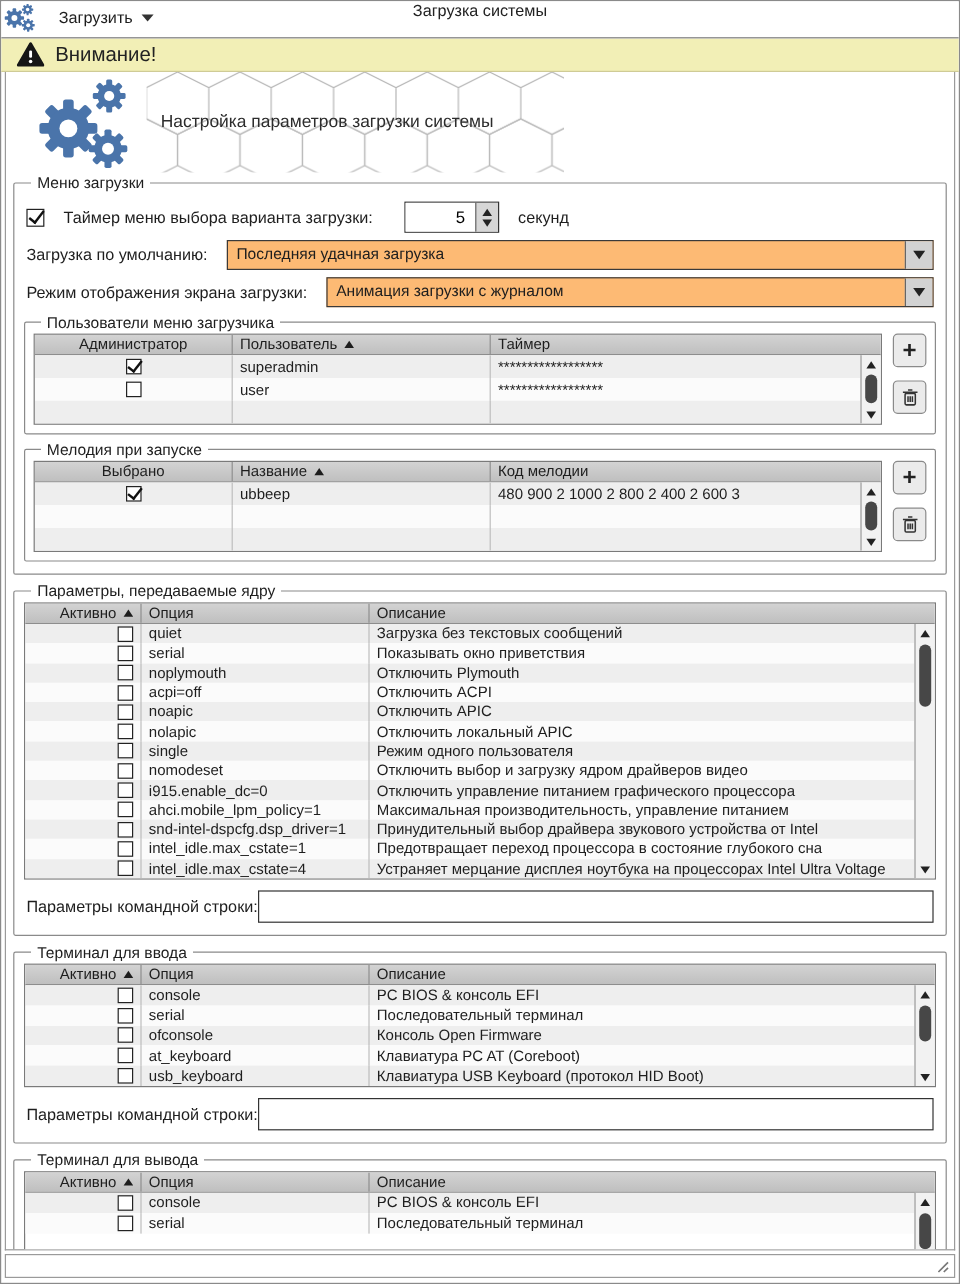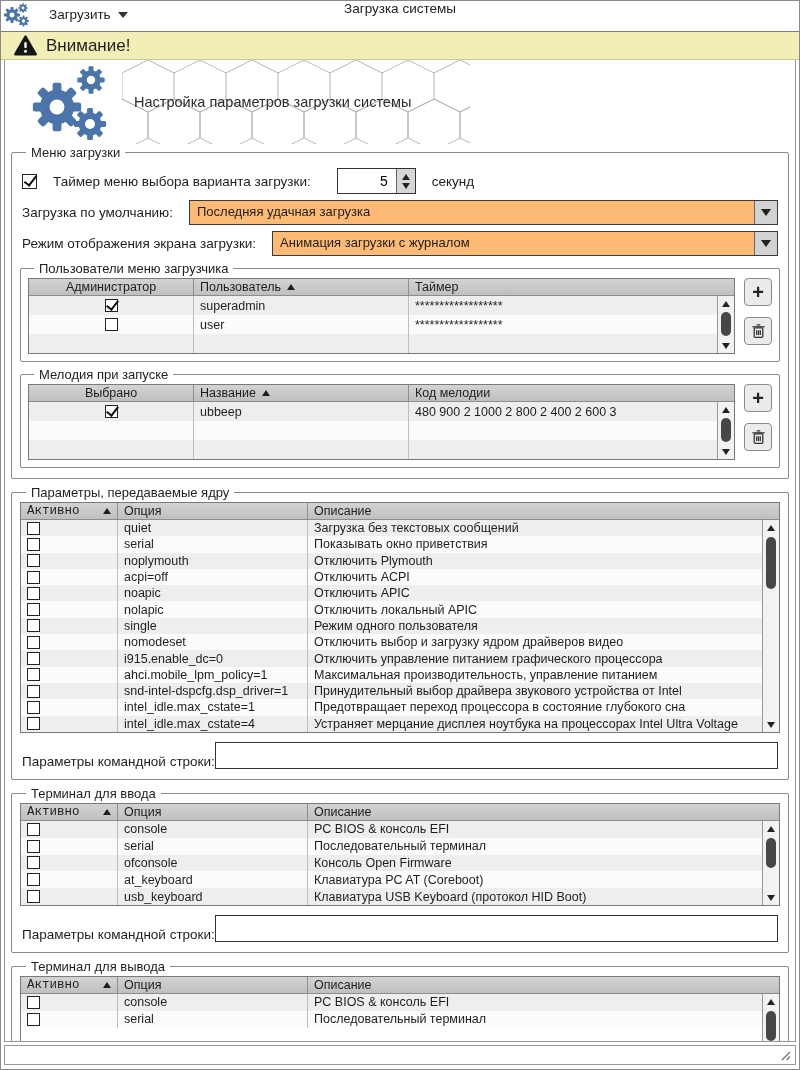--- a/index.html
+++ b/index.html
@@ -83,21 +83,21 @@
   .t-row .t-cell { padding:0 6px; border-right:1px solid #bdbdbd; height:100%; display:flex; align-items:center; }
   .t-row .t-cell:last-child { border-right:none; }
   .t-row .c0 { justify-content:center; }
   
   .tblA .c0 { width:165px; flex:0 0 165px; justify-content:center; }
   .tblA .c1 { width:215px; flex:0 0 215px; }
   .tblA .c2 { flex:1; }
   .tblA .t-row { height:19px; }
   .tblA .t-body { height:57px; }
   
-  .tblB .c0 { width:97px; flex:0 0 97px; justify-content:space-between;font-family:Liberation Mono, monospace; }
+  .tblB .c0 { width:97px; flex:0 0 97px; justify-content:flex-end; }
   .tblB .c1 { width:190px; flex:0 0 190px; }
   .tblB .c2 { flex:1; }
   .kernel .t-row { height:16.3px; }
   .kernel .t-body { height:212px; }
   .term .t-row { height:16.8px; }
   .term .t-body { height:84px; }
 
   
   .vscroll { width:17px; flex:0 0 17px; border-left:1px solid #999; background:#f2f2f2;
              display:flex; flex-direction:column; }
@@ -106,21 +106,21 @@
   .tri-dn-x { width:0;height:0;border-left:4px solid transparent;border-right:4px solid transparent;border-top:6px solid #222; }
   .vs-track { flex:1; position:relative; }
   .vs-thumb { position:absolute; left:3px; width:10px; background:#474747; border-radius:5px; }
 
   
   .btn-col { display:flex; flex-direction:column; gap:11px; margin-left:9px; flex:0 0 28px; }
   .sq-btn { width:28px; height:28px; background:#ebebeb; border:1px solid #8a8a8a; border-radius:4px;
             display:flex; align-items:center; justify-content:center; font-size:20px; font-weight:bold; color:#222; }
 
   
-  .cmdline-row { display:flex; align-items:flex-end; gap:0; margin:9px 2px 2px; font-size:13.5px; }
+  .cmdline-row { display:flex; align-items:center; gap:0; margin:9px 2px 2px; font-size:13.5px; }
   .cmdline-row input { flex:1; height:27px; border:1.6px solid #333; font-size:13px; padding:0 6px; font-family:inherit; }
 
   
   .statusbar { flex:0 0 20px; margin:3px 3px 4px; border:1px solid #9a9a9a; position:relative; background:#fff; }
   .grip { position:absolute; right:3px; bottom:2px; }
 </style>
 </head>
 <body>
 
 <svg width="0" height="0" style="position:absolute">

